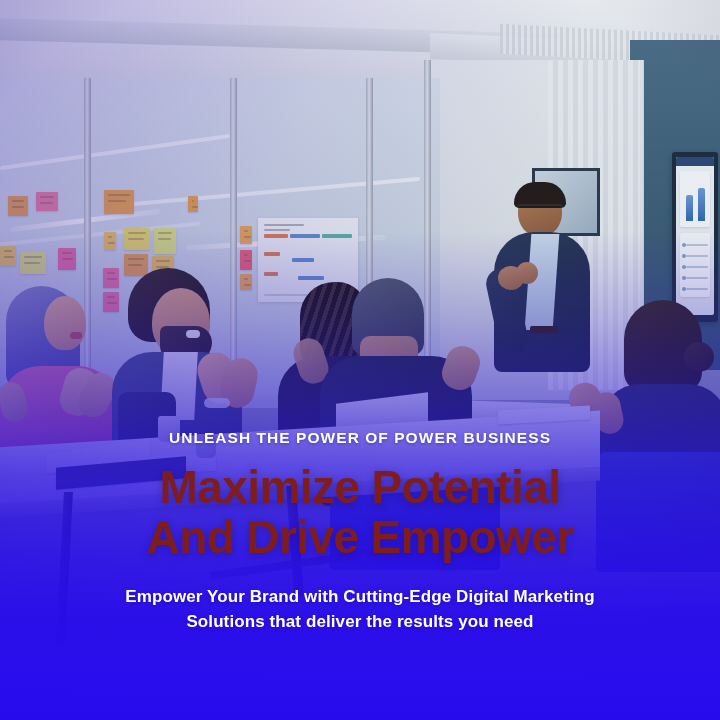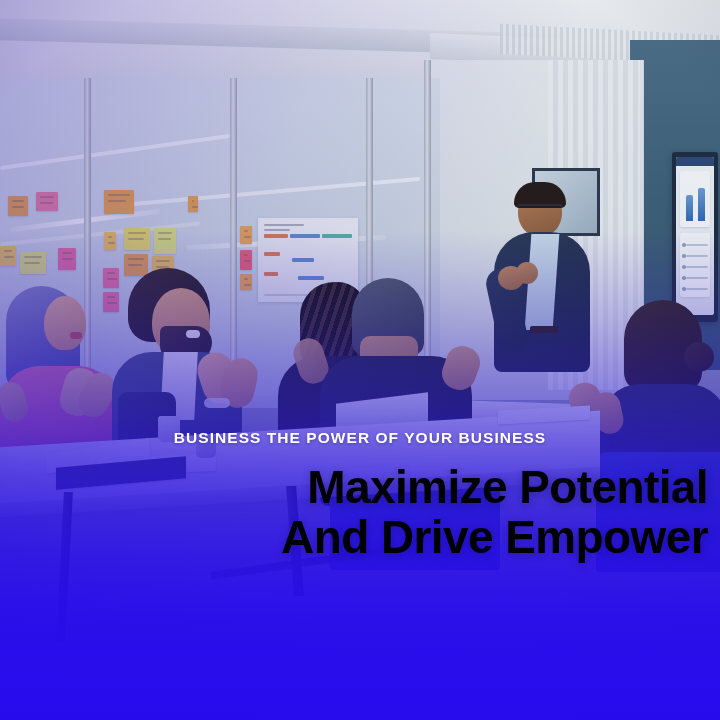--- a/index.html
+++ b/index.html
@@ -117,22 +117,22 @@
       rgba(42,14,234,.88) 76%,
       rgba(40,12,236,.97) 86%,
       rgba(40,11,237,1) 100%);}
   .blue-left{position:absolute;inset:0;
     background:linear-gradient(110deg,rgba(70,40,190,.30) 0%,rgba(70,40,190,.10) 35%,rgba(70,40,190,0) 60%);}
 
   
   .content{position:absolute;left:0;right:0;top:430px;text-align:center;z-index:9;}
   .eyebrow{color:#fff;font-size:15.5px;font-weight:700;letter-spacing:1.05px;
     line-height:1;margin:0 0 16px;text-shadow:0 1px 3px rgba(10,10,60,.35);}
-  .headline{color:#000000;font-weight:800;font-size:46px;line-height:50px;
-    letter-spacing:-.6px;margin:12px;text-shadow:0 2px 8px rgba(10,10,70,.30);text-align:right;}
+  .headline{color:#7f1d1d;font-weight:800;font-size:46px;line-height:50px;
+    letter-spacing:-.6px;margin:0;text-shadow:0 2px 8px rgba(10,10,70,.30);}
   .subline{color:#fff;font-size:17px;font-weight:700;line-height:25px;
     margin:22px auto 0;max-width:520px;letter-spacing:.1px;
     text-shadow:0 1px 4px rgba(10,10,70,.30);}
 </style>
 </head>
 <body>
 
 <div id="banner">
 
   <div class="scene">
@@ -398,20 +398,24 @@
       background:linear-gradient(150deg,#cdd8e4,#aab6c5);"></div>
 
     <div class="photo-tone"></div>
     <div class="vignette"></div>
   </div>
 
   <div class="blue-left"></div>
   <div class="blue-overlay"></div>
 
   <div class="content">
-    <div class="eyebrow">BUSINESS THE POWER OF YOUR BUSINESS</div>
+    <div class="eyebrow">UNLEASH THE POWER OF POWER BUSINESS</div>
     <h1 class="headline">
       <span>Maximize Potential</span><br>
       <span>And Drive Empower</span>
     </h1>
+    <p class="subline">
+      <span>Empower Your Brand with Cutting-Edge Digital Marketing</span><br>
+      <span>Solutions that deliver the results you need</span>
+    </p>
   </div>
 
 </div>
 
 </body></html>

